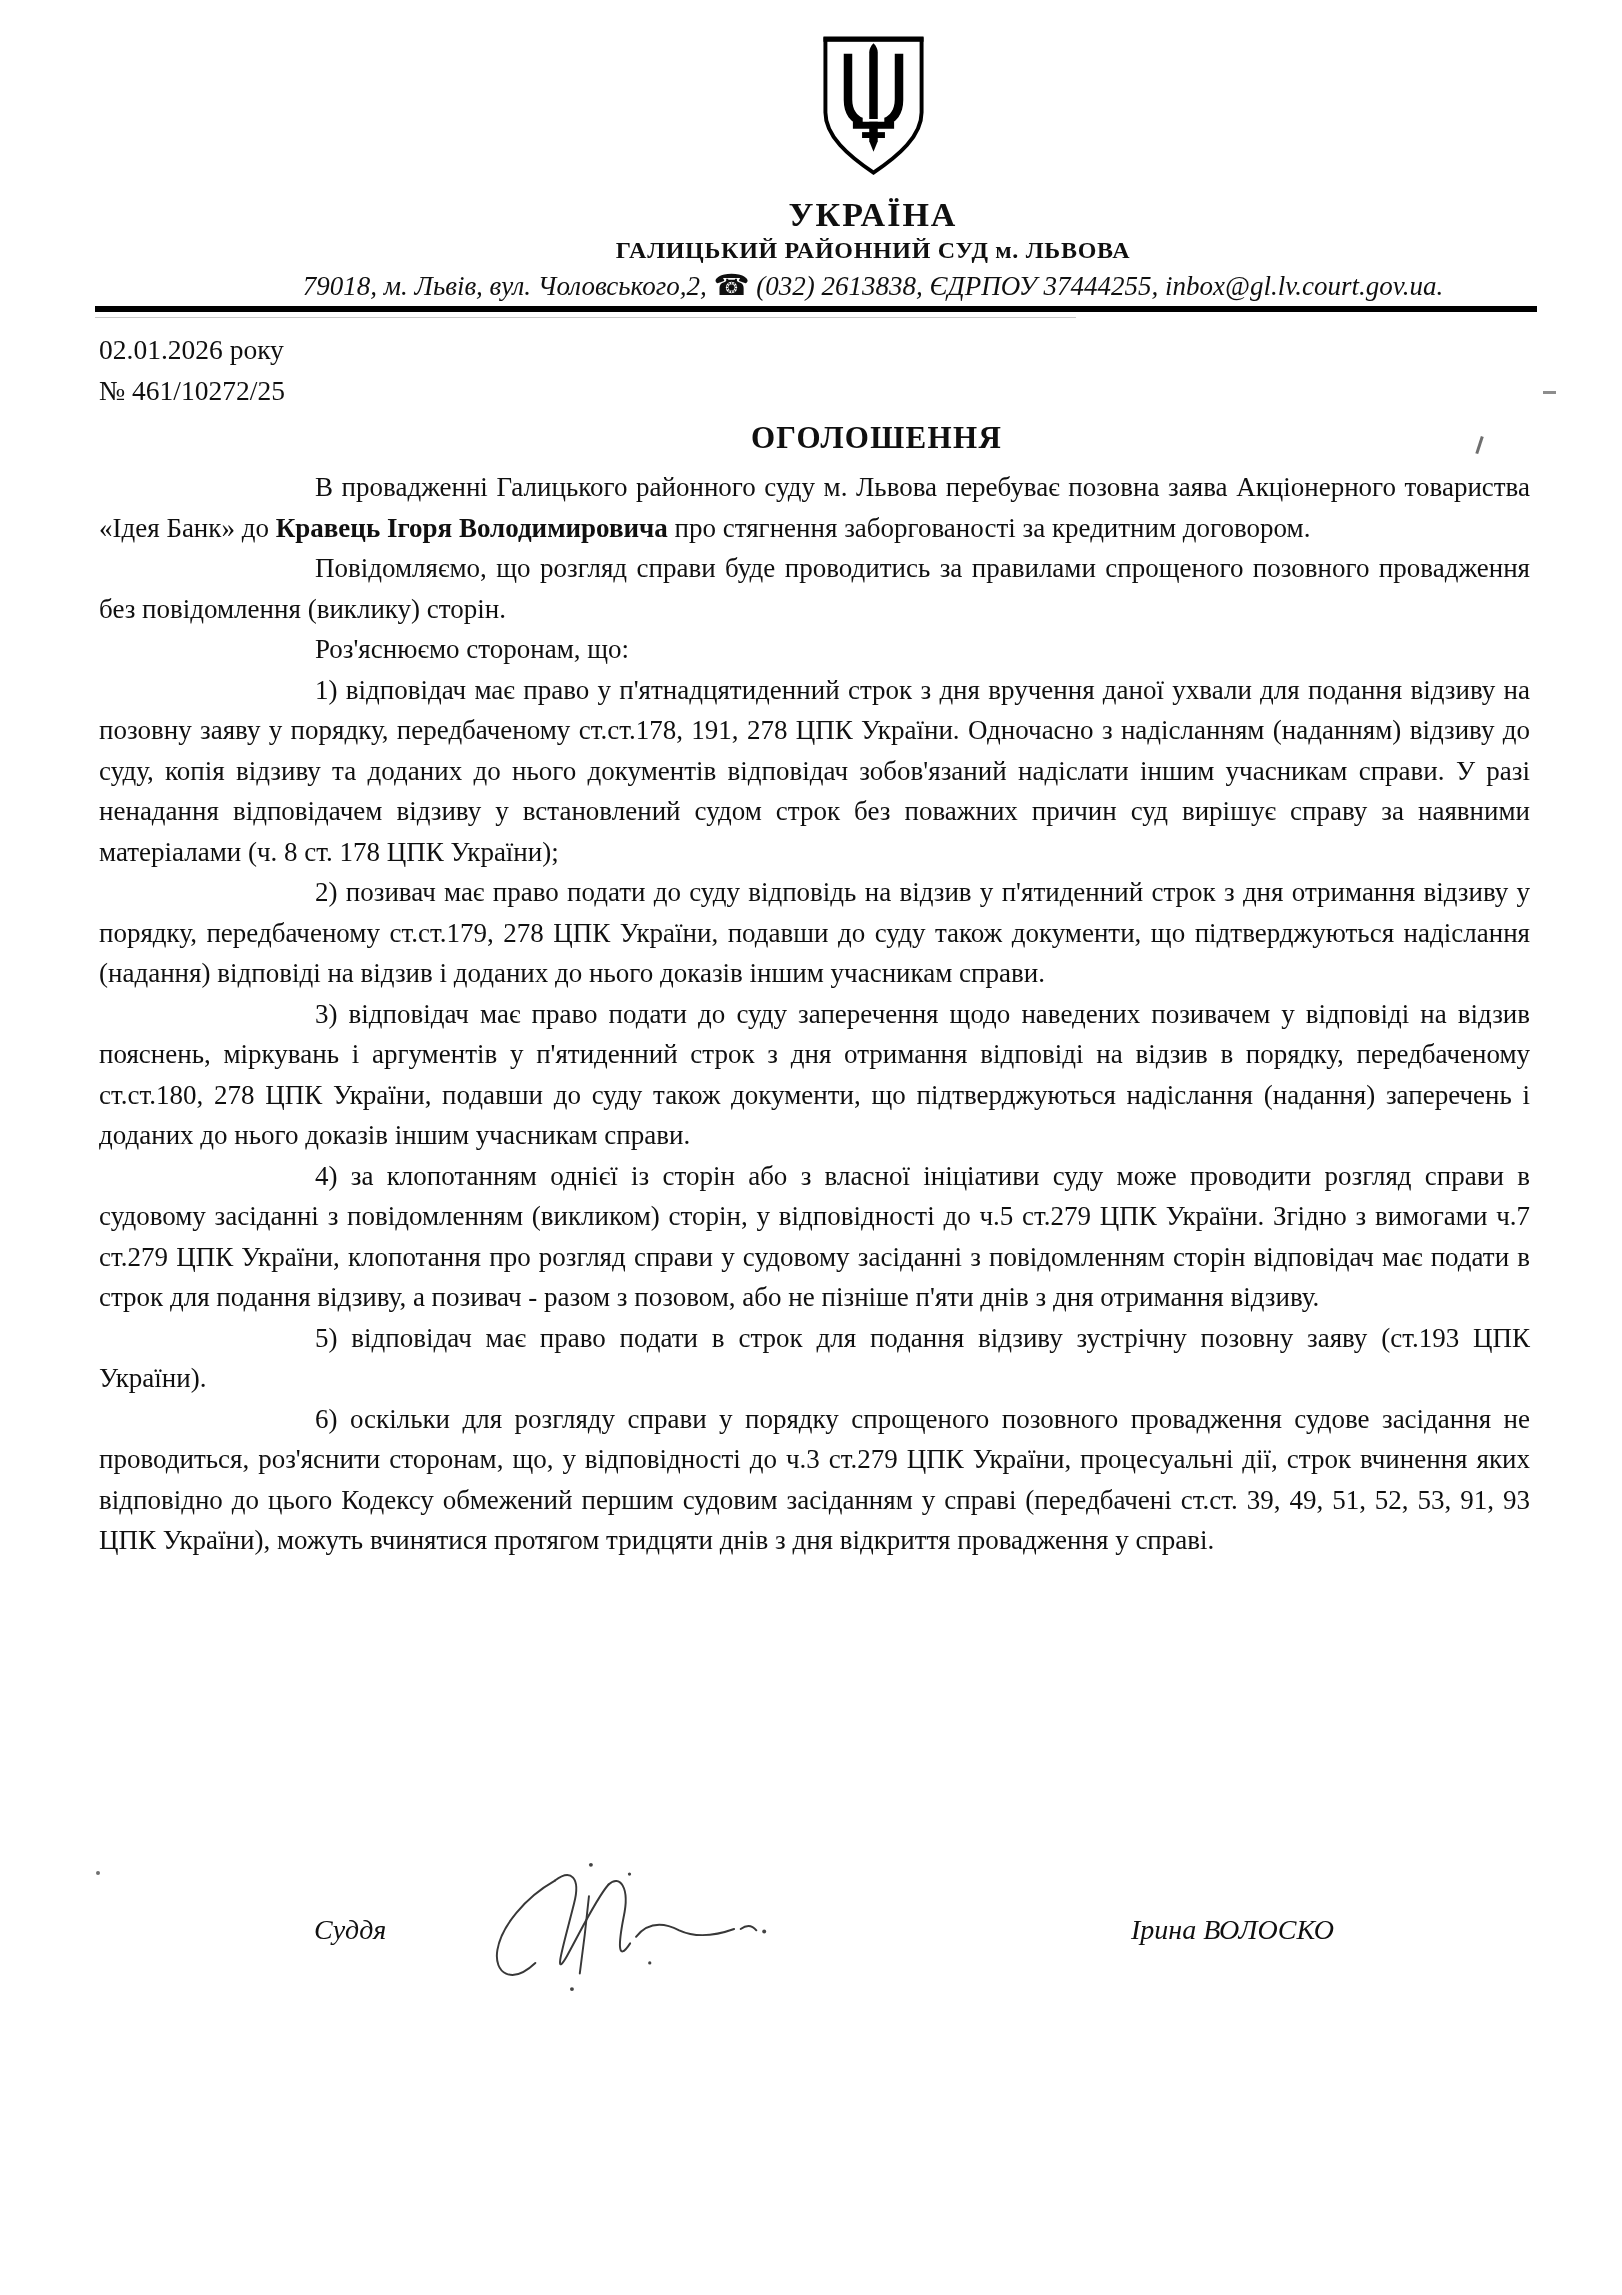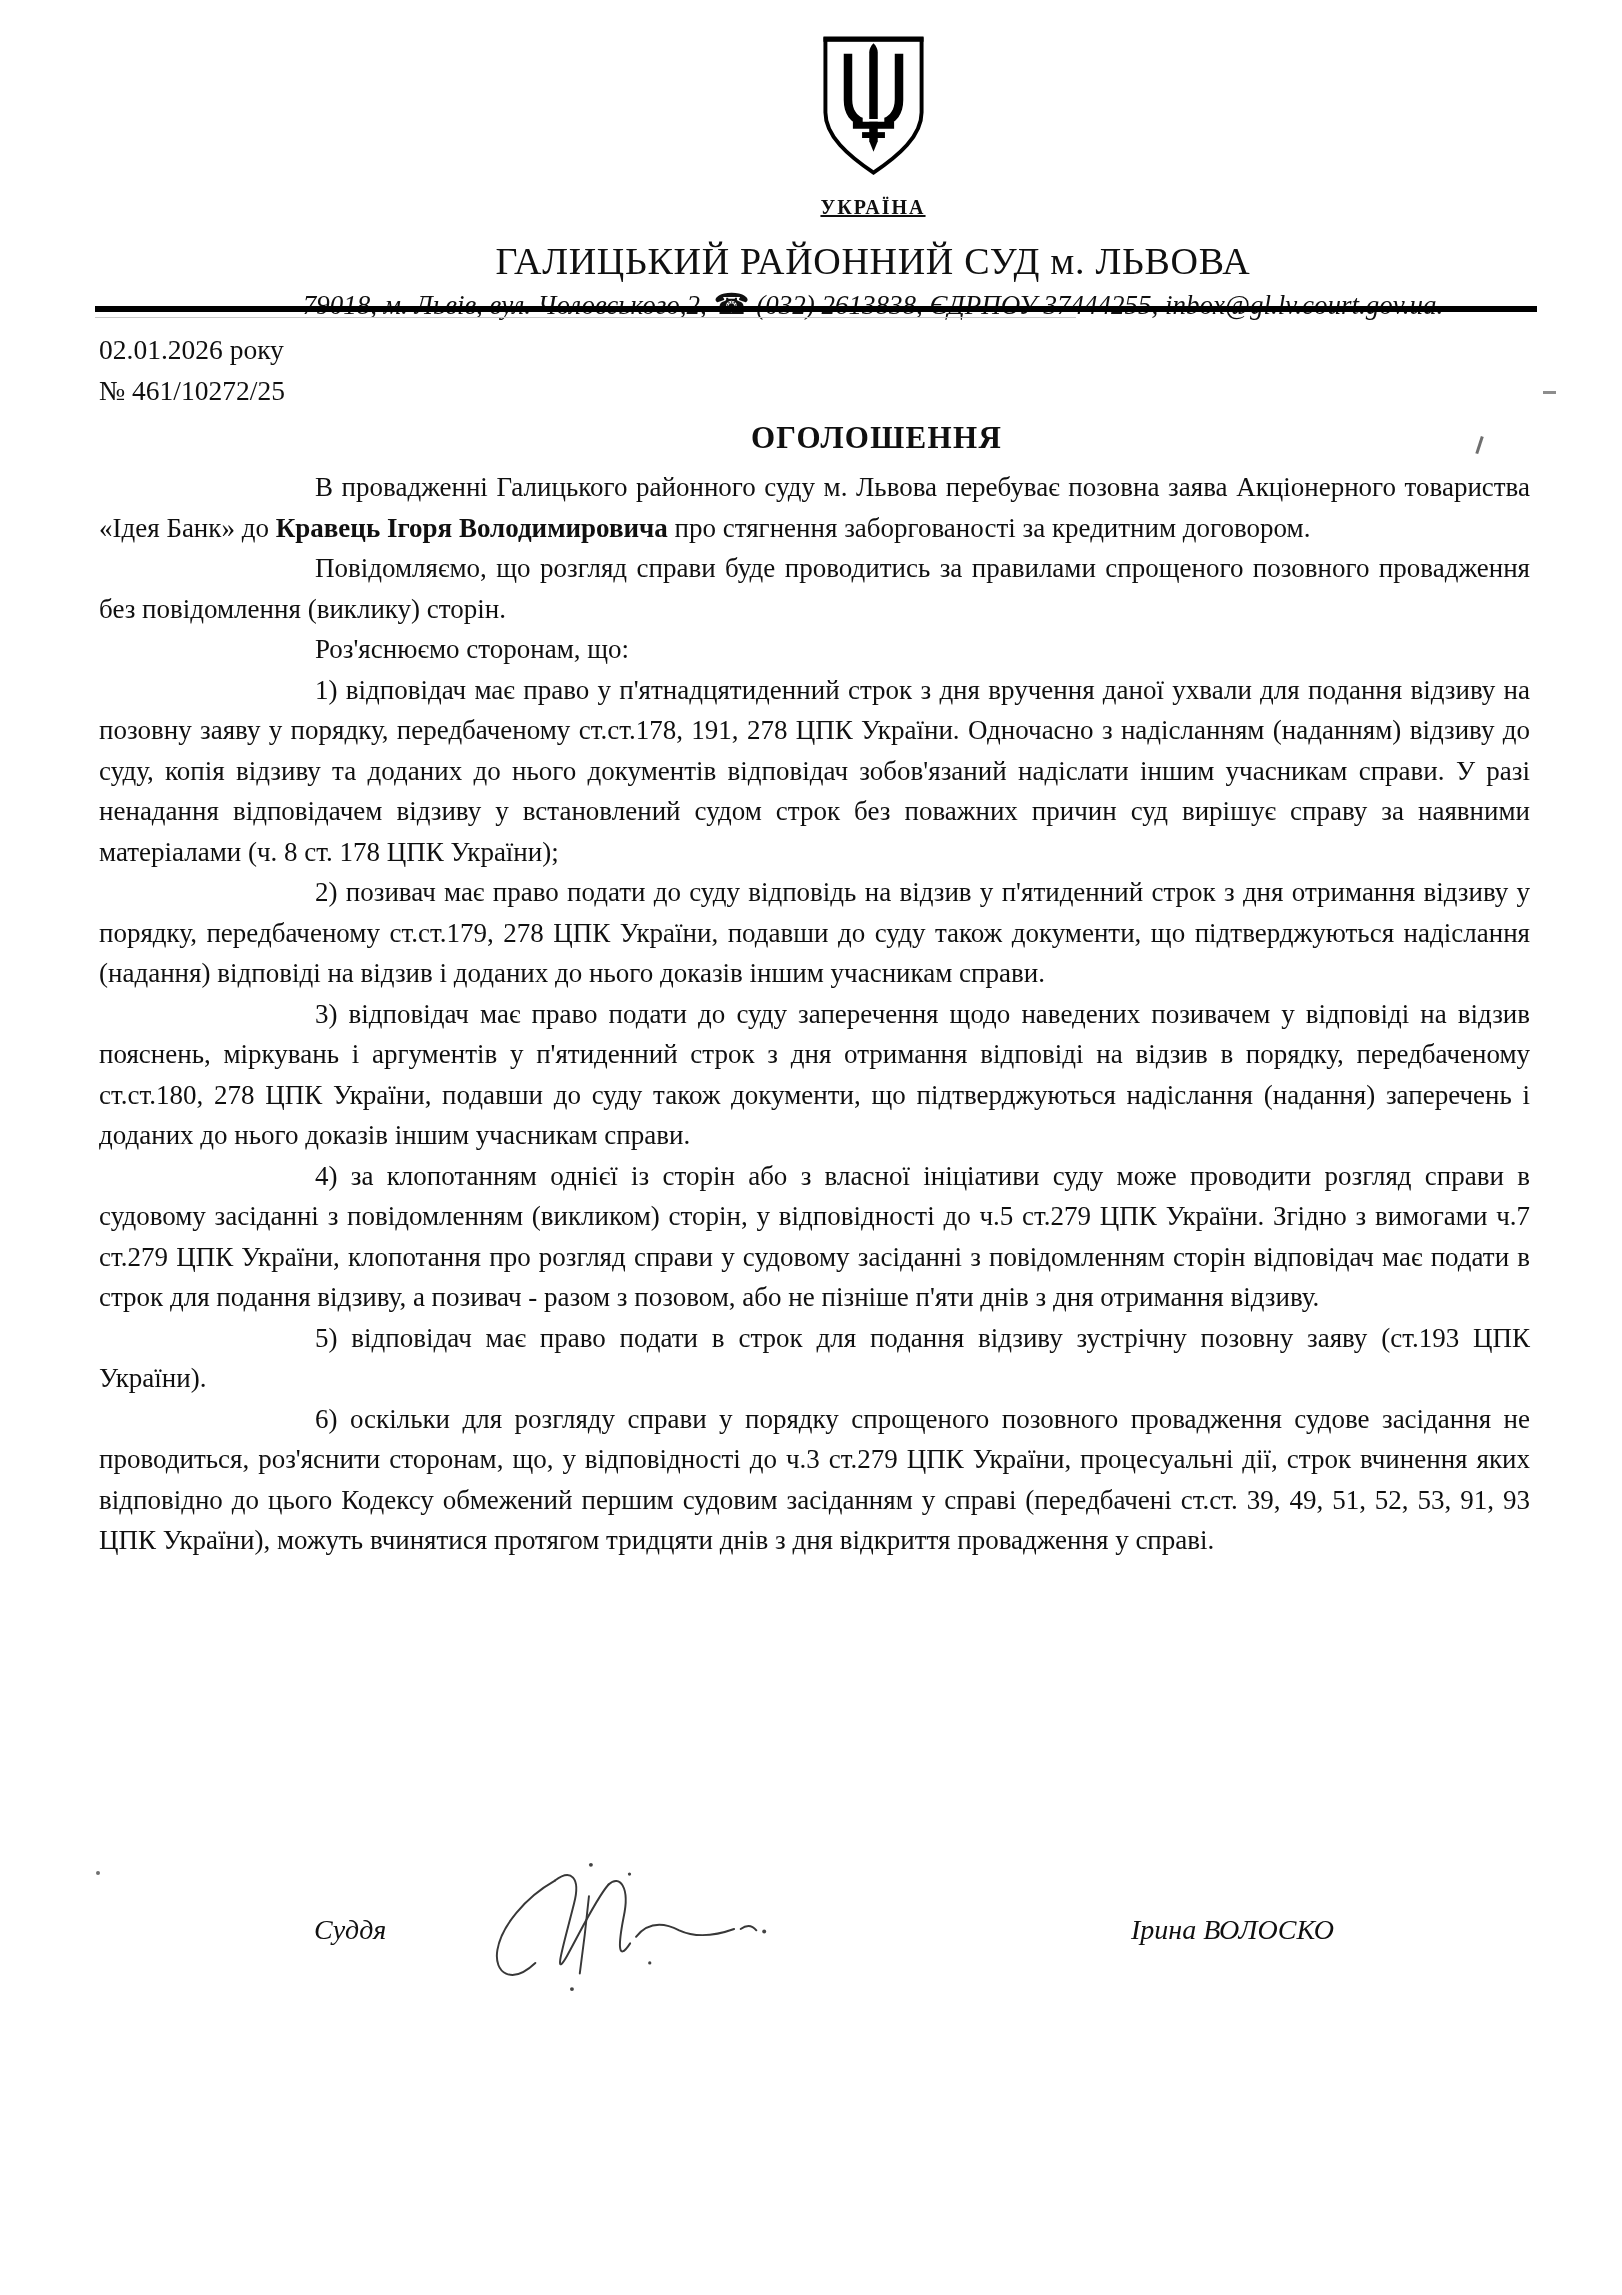--- a/index.html
+++ b/index.html
@@ -11,22 +11,22 @@
     color:#101010;
     overflow:hidden;
   }
   
   .header{
     position:absolute;top:34px;left:0;right:0;
     text-align:center;
     padding-left:124px; 
   }
   .emblem{width:115px;height:157px;display:block;margin:0 auto;}
-  .country{margin-top:5.2px;font-weight:bold;font-size:20px;letter-spacing:2px;text-decoration:underline;}
-  .court{margin-top:20px;font-weight:normal;font-size:38px;letter-spacing:0.7px;}
+  .country{margin-top:5.2px;font-weight:bold;font-size:34px;letter-spacing:2px;}
+  .court{margin-top:3px;font-weight:bold;font-size:24px;letter-spacing:0.7px;}
   .address{margin-top:3.9px;font-style:italic;font-size:27px;white-space:nowrap;}
   .address .phone{font-style:normal;font-size:29px;}
   
   .rule{position:absolute;left:95px;top:306px;width:1442px;height:5.9px;background:#000;}
   .rule-ghost{position:absolute;left:95px;top:317px;width:981px;height:1.3px;background:#c7c7c7;}
   
   .meta{position:absolute;left:99px;top:329px;font-size:27.5px;line-height:1.5;}
   
   .title{
     position:absolute;top:420px;left:0;right:0;

